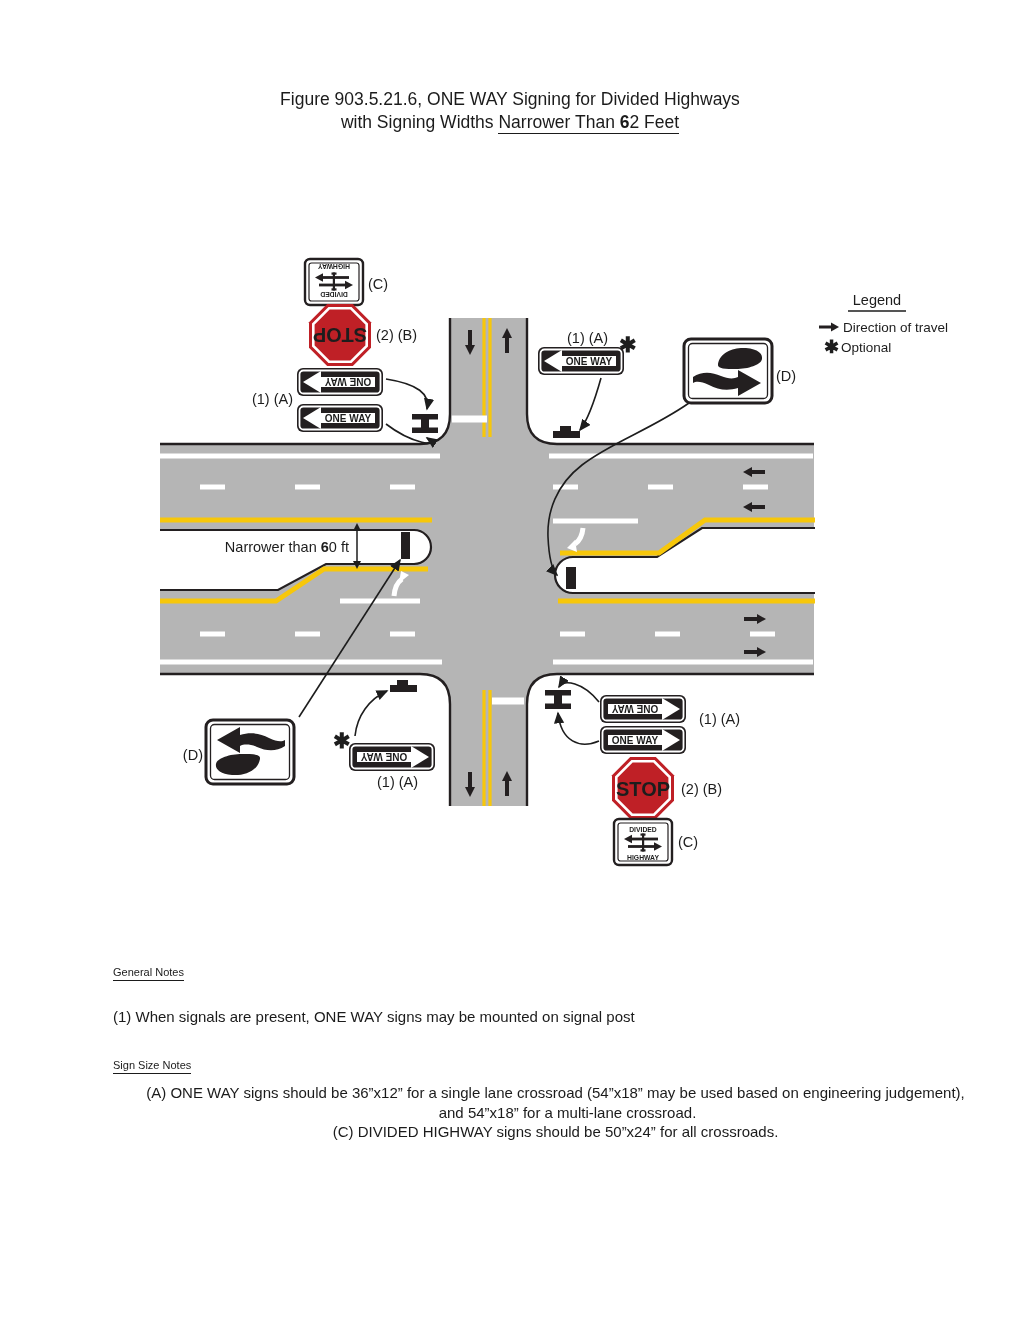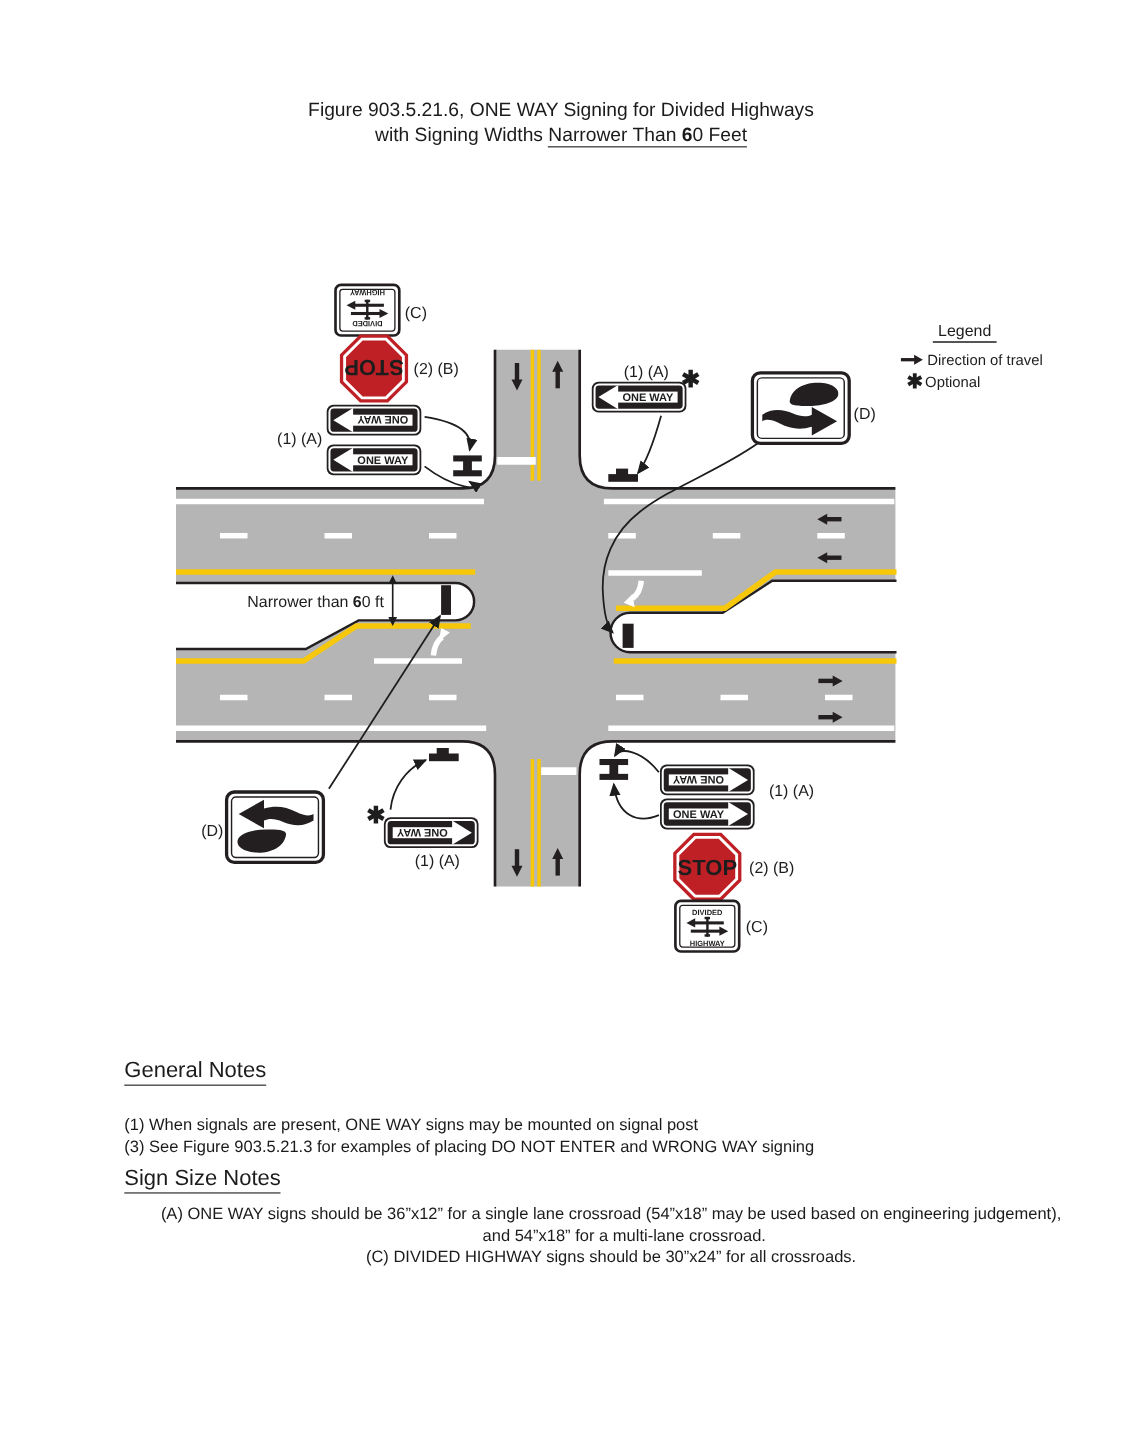--- a/index.html
+++ b/index.html
@@ -3,35 +3,35 @@
 <meta charset="utf-8">
 <style>
   html,body{margin:0;padding:0;background:#ffffff;}
   .page{position:relative;width:1020px;height:1315px;background:#fff;overflow:hidden;
         font-family:"Liberation Sans",sans-serif;color:#1d1d1d;}
   .title{position:absolute;top:88px;left:0;right:0;text-align:center;
          font-size:17.5px;line-height:23px;color:#1b1b1b;}
   .title .u{border-bottom:1.6px solid #1b1b1b;padding-bottom:1px;}
   svg text{font-family:"Liberation Sans",sans-serif;fill:#1d1d1d;}
   .notes{position:absolute;left:113px;top:962px;width:885px;font-size:15px;color:#1b1b1b;}
-  .nhead span{border-bottom:1.5px solid #1b1b1b;padding-bottom:2px;font-size:20px;}
+  .nhead span{border-bottom:1.5px solid #1b1b1b;padding-bottom:2px;font-size:11px;}
   .nlist{margin-top:28px;}
   .nlist div{line-height:20px;white-space:pre-wrap;}
-  .nhead2{margin-top:7px;}
+  .nhead2{margin-top:28px;}
   .sslist{margin-top:11px;text-align:center;}
   .sslist div{line-height:19.6px;white-space:pre-wrap;padding-left:24px;text-indent:-24px;}
 </style>
 </head>
 <body>
 
 <div class="page">
 
   <div class="title">
     <div>Figure 903.5.21.6,  ONE WAY Signing for Divided Highways</div>
-    <div><span>with Signing Widths </span><span class="u"><span>Narrower Than </span><b>6</b><span>0 Feet</span></span></div>
+    <div><span>with Signing Widths </span><span class="u"><span>Narrower Than </span><b>6</b><span>2 Feet</span></span></div>
   </div>
 
   <svg style="position:absolute;left:0;top:0;" width="1020" height="950" viewBox="0 0 1020 950">
     <defs>
       <marker id="ah" orient="auto" markerWidth="9" markerHeight="8" refX="6.5" refY="3.2">
         <path d="M0,0 L7.5,3.2 L0,6.4 Z" fill="#1d1d1d"></path>
       </marker>
     </defs>
 
     <path d="M160,444 H420 Q450,444 450,414 V318 H527 V414 Q527,444 557,444 H814 V674 H557 Q527,674 527,704 V806 H450 V704 Q450,674 420,674 H160 Z" fill="#b5b5b5"></path>
@@ -288,23 +288,22 @@
       <text x="843" y="331.5" font-size="13.5">Direction of travel</text>
       <text x="824" y="353" font-size="18" font-weight="bold">✱</text>
       <text x="841" y="351.5" font-size="13.5">Optional</text>
     </g>
   </svg>
 
   <div class="notes">
     <div class="nhead"><span>General Notes</span></div>
     <div class="nlist">
       <div>(1) When signals are present, ONE WAY signs may be mounted on signal post</div>
-      <div>(3) See Figure 903.5.21.3 for examples of placing DO NOT ENTER and WRONG WAY signing</div>
     </div>
     <div class="nhead nhead2"><span>Sign Size Notes</span></div>
     <div class="sslist">
       <div>(A) ONE WAY signs should be 36”x12” for a single lane crossroad (54”x18” may be used based on engineering judgement),
 and 54”x18” for a multi-lane crossroad.</div>
-      <div>(C) DIVIDED HIGHWAY signs should be 30”x24” for all crossroads.</div>
+      <div>(C) DIVIDED HIGHWAY signs should be 50”x24” for all crossroads.</div>
     </div>
   </div>
 
 </div>
 
 </body></html>

